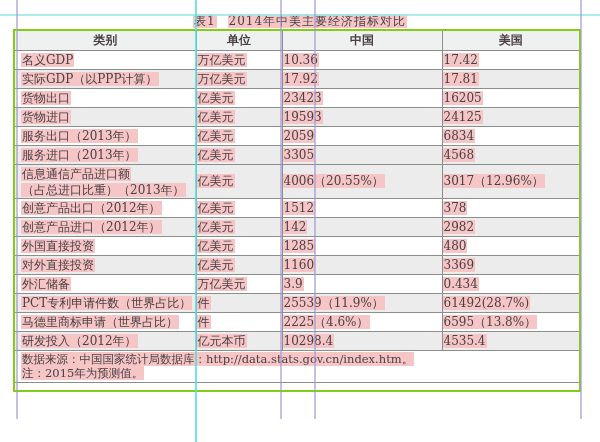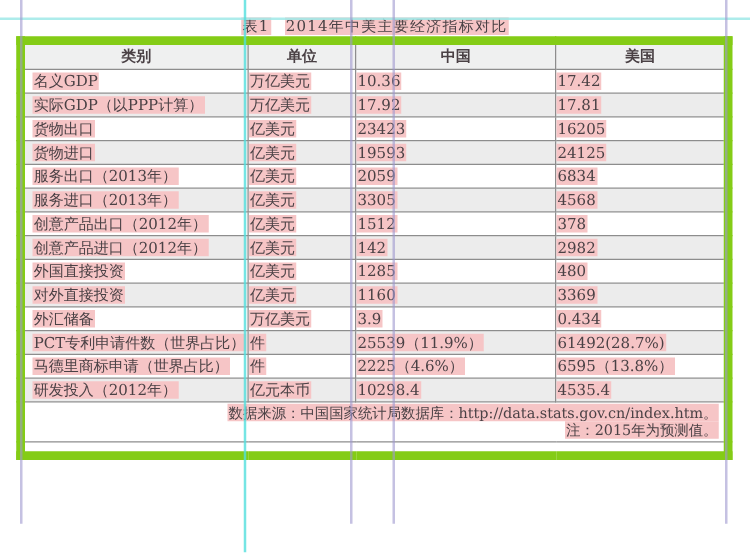--- a/index.html
+++ b/index.html
@@ -13,38 +13,38 @@
     position:absolute;top:14px;left:0;width:100%;
     text-align:center;font-size:12px;line-height:14px;letter-spacing:1px;
     white-space:nowrap;z-index:2;
   }
   .hl{background:var(--hl,#f6c5c6);padding:0 1px;}
   .title-gap{display:inline-block;width:11px;}
 
   table.ind{
     position:absolute;left:13px;top:29px;width:566px;
     border-collapse:collapse;table-layout:fixed;
-    border:7px solid #84cc16;background:#fff;z-index:1;
+    border:2px solid #84cc16;background:#fff;z-index:1;
   }
   .ind th,.ind td{
     border:1px solid var(--bd,#8d8d8d);
     font-size:12px;overflow:hidden;white-space:nowrap;
   }
   .ind thead th{
     height:19px;background:var(--hdr,#eff0f0);
     font-weight:bold;text-align:center;padding:0;
   }
   .ind td{height:18px;line-height:17px;padding:0;}
   .ind tr.tall td{height:33px;}
   .ind td.cat{text-align:left;padding-left:6px;}
   .ind td.ctr{}
   .ind tr.shaded td{background:var(--shade,#ececec);}
   .ind td.cat div{line-height:16px;}
   .ind td.foot{
-    text-align:right;padding:2px 4px 2px 6px;height:21px;line-height:12px;
+    text-align:left;padding:2px 4px 2px 6px;height:21px;line-height:12px;
   }
   .ind td.foot div{font-size:11.5px;line-height:12.5px;margin-bottom:1px;}
   .ind td.spacer{height:7px;background:#fff;}
 
   
   .guide{position:absolute;z-index:6;pointer-events:none;}
   .g-h-cyan{left:0;top:14px;width:600px;height:2px;background:var(--cyanL,#9fe9e7);opacity:.85;}
   .g-v-cyan{left:195px;top:0;width:2px;height:442px;background:var(--cyan,#52dedd);opacity:.8;}
   .g-v-purple{top:0;width:2px;height:419px;background:var(--purple,#9e97cf);opacity:.6;}
   .g-p-left{left:16px;}
@@ -116,20 +116,29 @@
           <td class="ctr"><span class="hl">6834</span></td>
         </tr>
         <tr class="shaded">
           <td class="cat">
             <div><span class="hl">服务进口（2013年）</span></div>
           </td>
           <td class="ctr"><span class="hl">亿美元</span></td>
           <td class="ctr"><span class="hl">3305</span></td>
           <td class="ctr"><span class="hl">4568</span></td>
         </tr>
+        <tr class="shaded tall">
+          <td class="cat">
+            <div><span class="hl">信息通信产品进口额</span></div>
+            <div><span class="hl">（占总进口比重）（2013年）</span></div>
+          </td>
+          <td class="ctr"><span class="hl">亿美元</span></td>
+          <td class="ctr"><span class="hl">4006（20.55%）</span></td>
+          <td class="ctr"><span class="hl">3017（12.96%）</span></td>
+        </tr>
         <tr class="">
           <td class="cat">
             <div><span class="hl">创意产品出口（2012年）</span></div>
           </td>
           <td class="ctr"><span class="hl">亿美元</span></td>
           <td class="ctr"><span class="hl">1512</span></td>
           <td class="ctr"><span class="hl">378</span></td>
         </tr>
         <tr class="shaded">
           <td class="cat">

